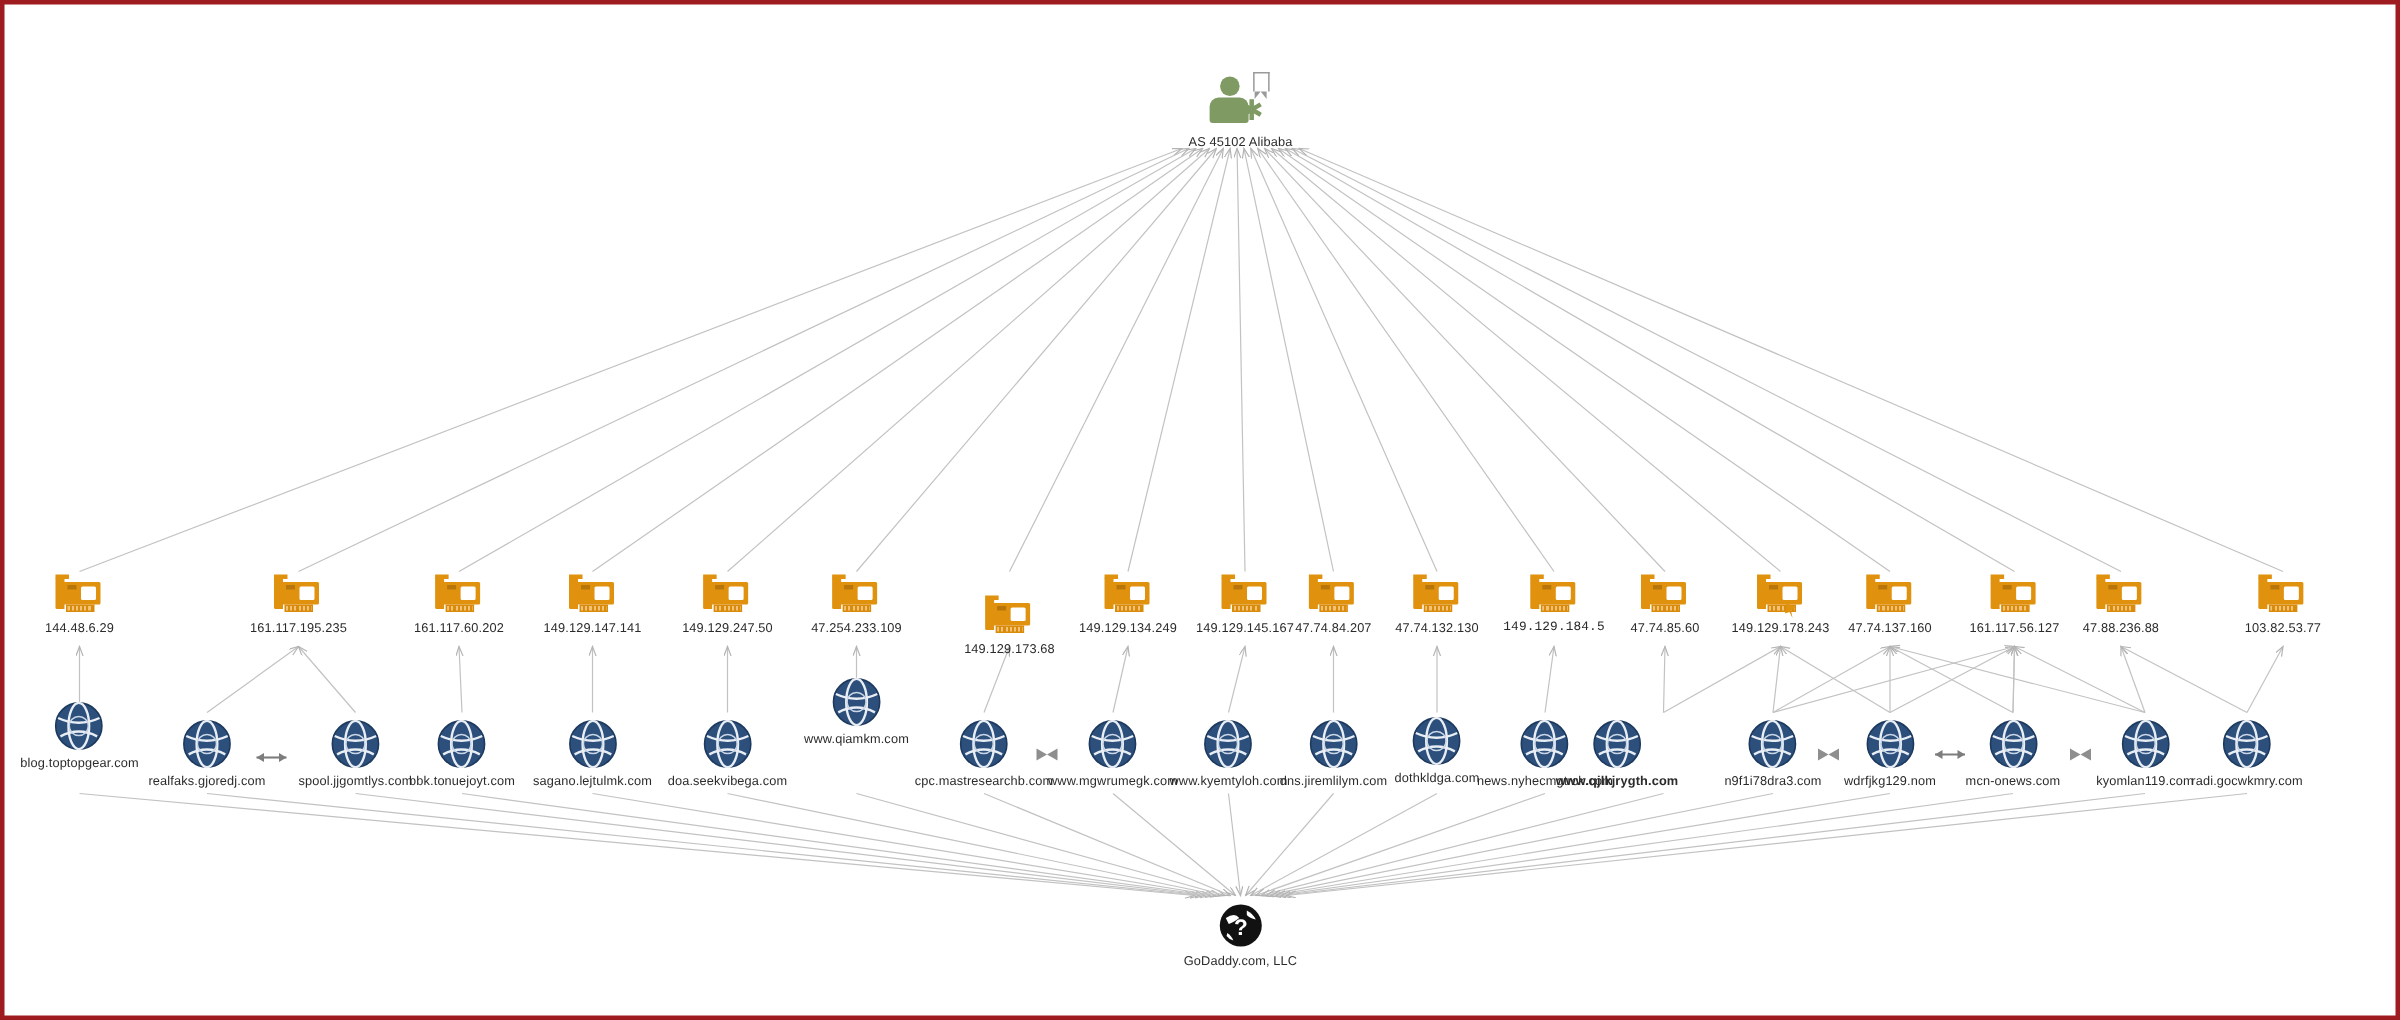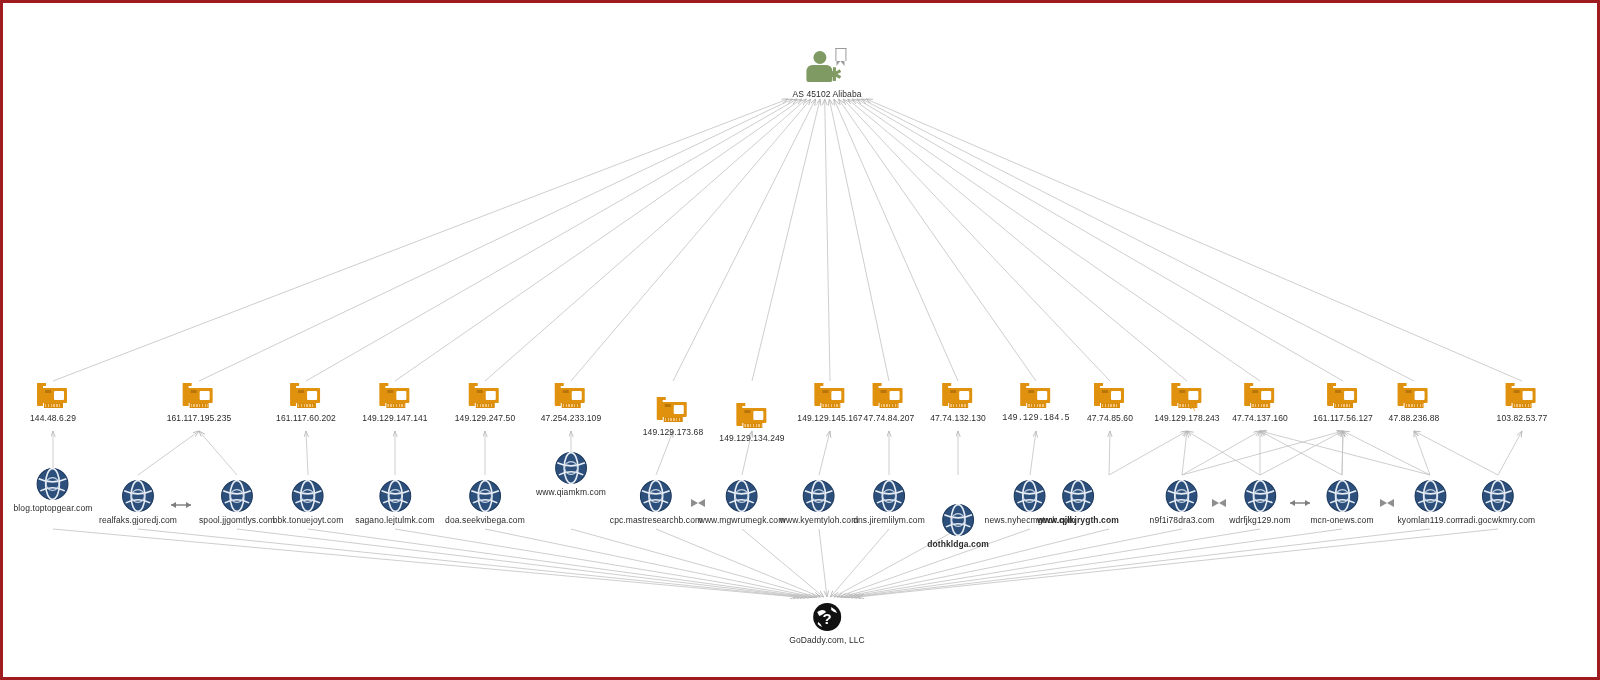--- a/index.html
+++ b/index.html
@@ -255,21 +255,21 @@
     <div class="node" style="left: 670px; top: 396px;">
       <div class="nic">
         <span class="brkt"></span>
         <span class="plate"></span>
         <span class="chip"></span>
         <span class="win"></span>
         <span class="pins"></span>
       </div>
       <div class="label">149.129.173.68</div>
     </div>
-    <div class="node" style="left: 749px; top: 402px;">
+    <div class="node" style="left: 749px; top: 382px;">
       <div class="nic">
         <span class="brkt"></span>
         <span class="plate"></span>
         <span class="chip"></span>
         <span class="win"></span>
         <span class="pins"></span>
       </div>
       <div class="label">149.129.134.249</div>
     </div>
     <div class="node" style="left: 827px; top: 382px;">
@@ -486,21 +486,21 @@
       <svg class="globe" viewBox="0 0 64 64">
         <circle cx="32" cy="32" r="29" fill="#2c4f7c"></circle>
         <circle cx="32" cy="32" r="29" fill="none" stroke="#1d3a5e" stroke-width="2"></circle>
         <ellipse cx="32" cy="32" rx="13" ry="29" fill="none" stroke="#e9eef5" stroke-width="3"></ellipse>
         <path d="M6 22 Q32 34 58 22" fill="none" stroke="#e9eef5" stroke-width="3"></path>
         <path d="M9 45 Q32 33 55 45" fill="none" stroke="#e9eef5" stroke-width="3"></path>
         <circle cx="32" cy="32" r="12" fill="none" stroke="#c9d6e6" stroke-width="2"></circle>
       </svg>
       <div class="label">dns.jiremlilym.com</div>
     </div>
-    <div class="node" style="left: 955px; top: 500px; font-weight: bold;">
+    <div class="node" style="left: 955px; top: 474px;">
       <svg class="globe" viewBox="0 0 64 64">
         <circle cx="32" cy="32" r="29" fill="#2c4f7c"></circle>
         <circle cx="32" cy="32" r="29" fill="none" stroke="#1d3a5e" stroke-width="2"></circle>
         <ellipse cx="32" cy="32" rx="13" ry="29" fill="none" stroke="#e9eef5" stroke-width="3"></ellipse>
         <path d="M6 22 Q32 34 58 22" fill="none" stroke="#e9eef5" stroke-width="3"></path>
         <path d="M9 45 Q32 33 55 45" fill="none" stroke="#e9eef5" stroke-width="3"></path>
         <circle cx="32" cy="32" r="12" fill="none" stroke="#c9d6e6" stroke-width="2"></circle>
       </svg>
       <div class="label">dothkldga.com</div>
     </div>

